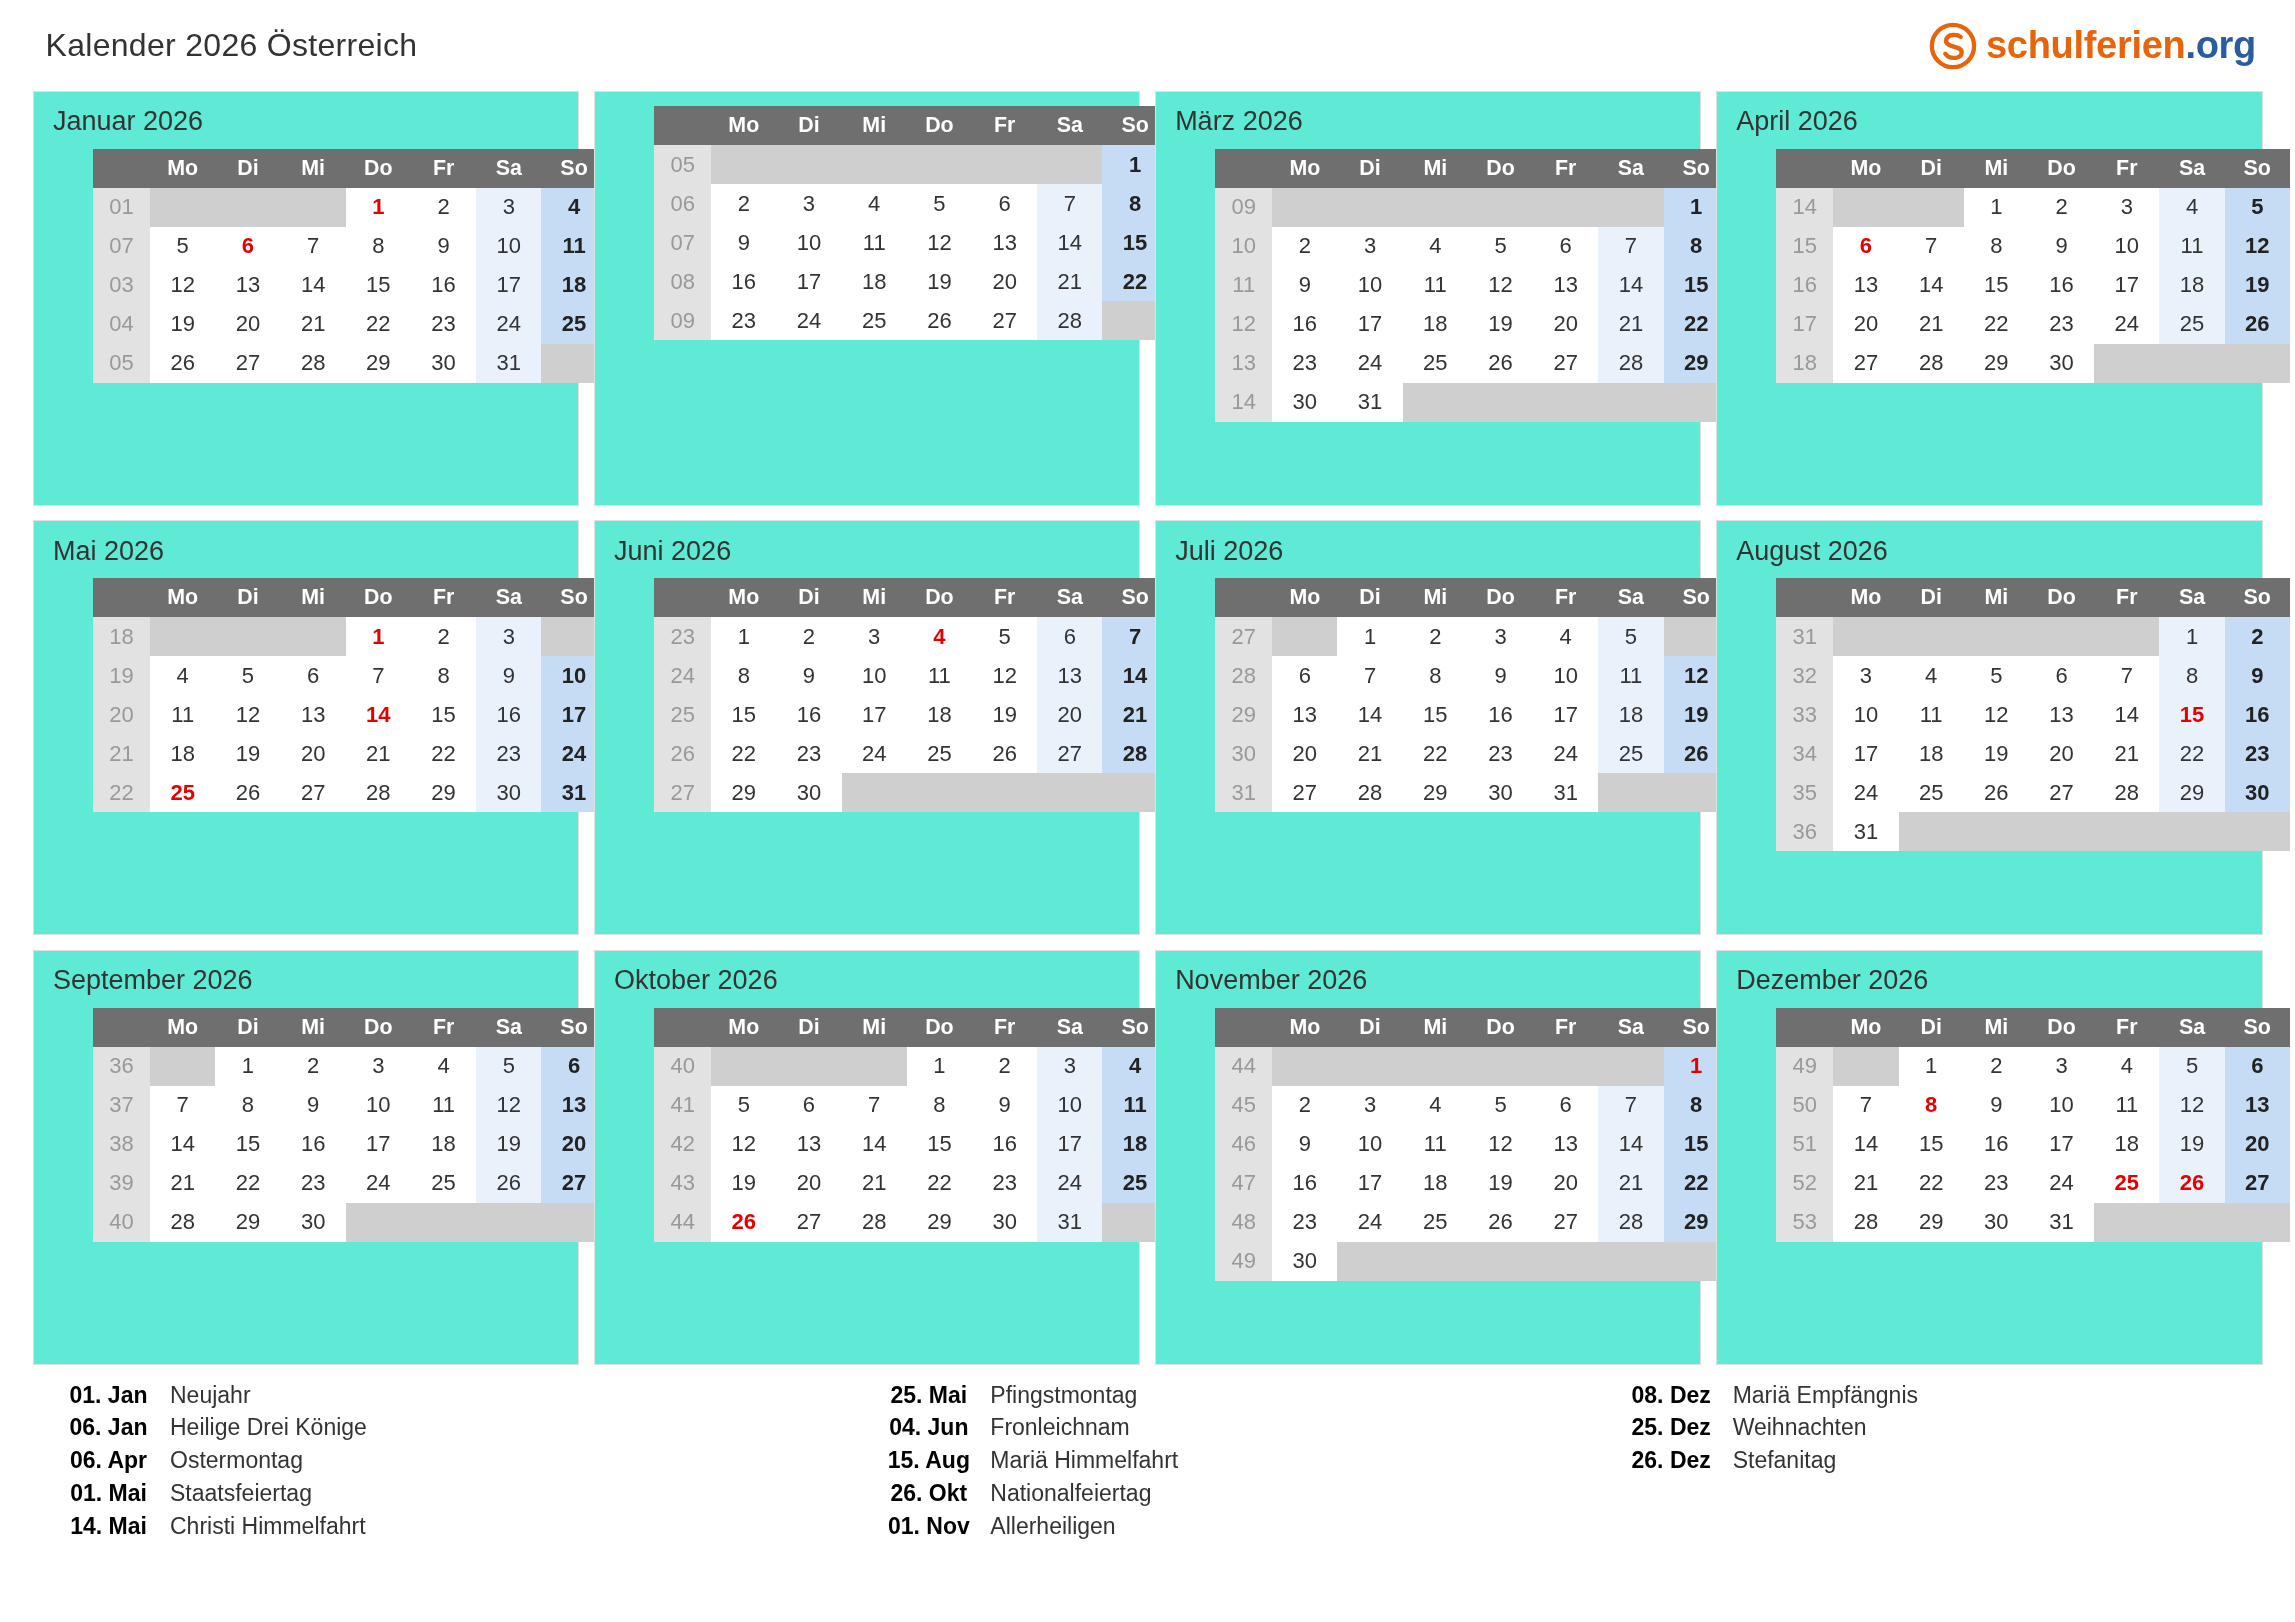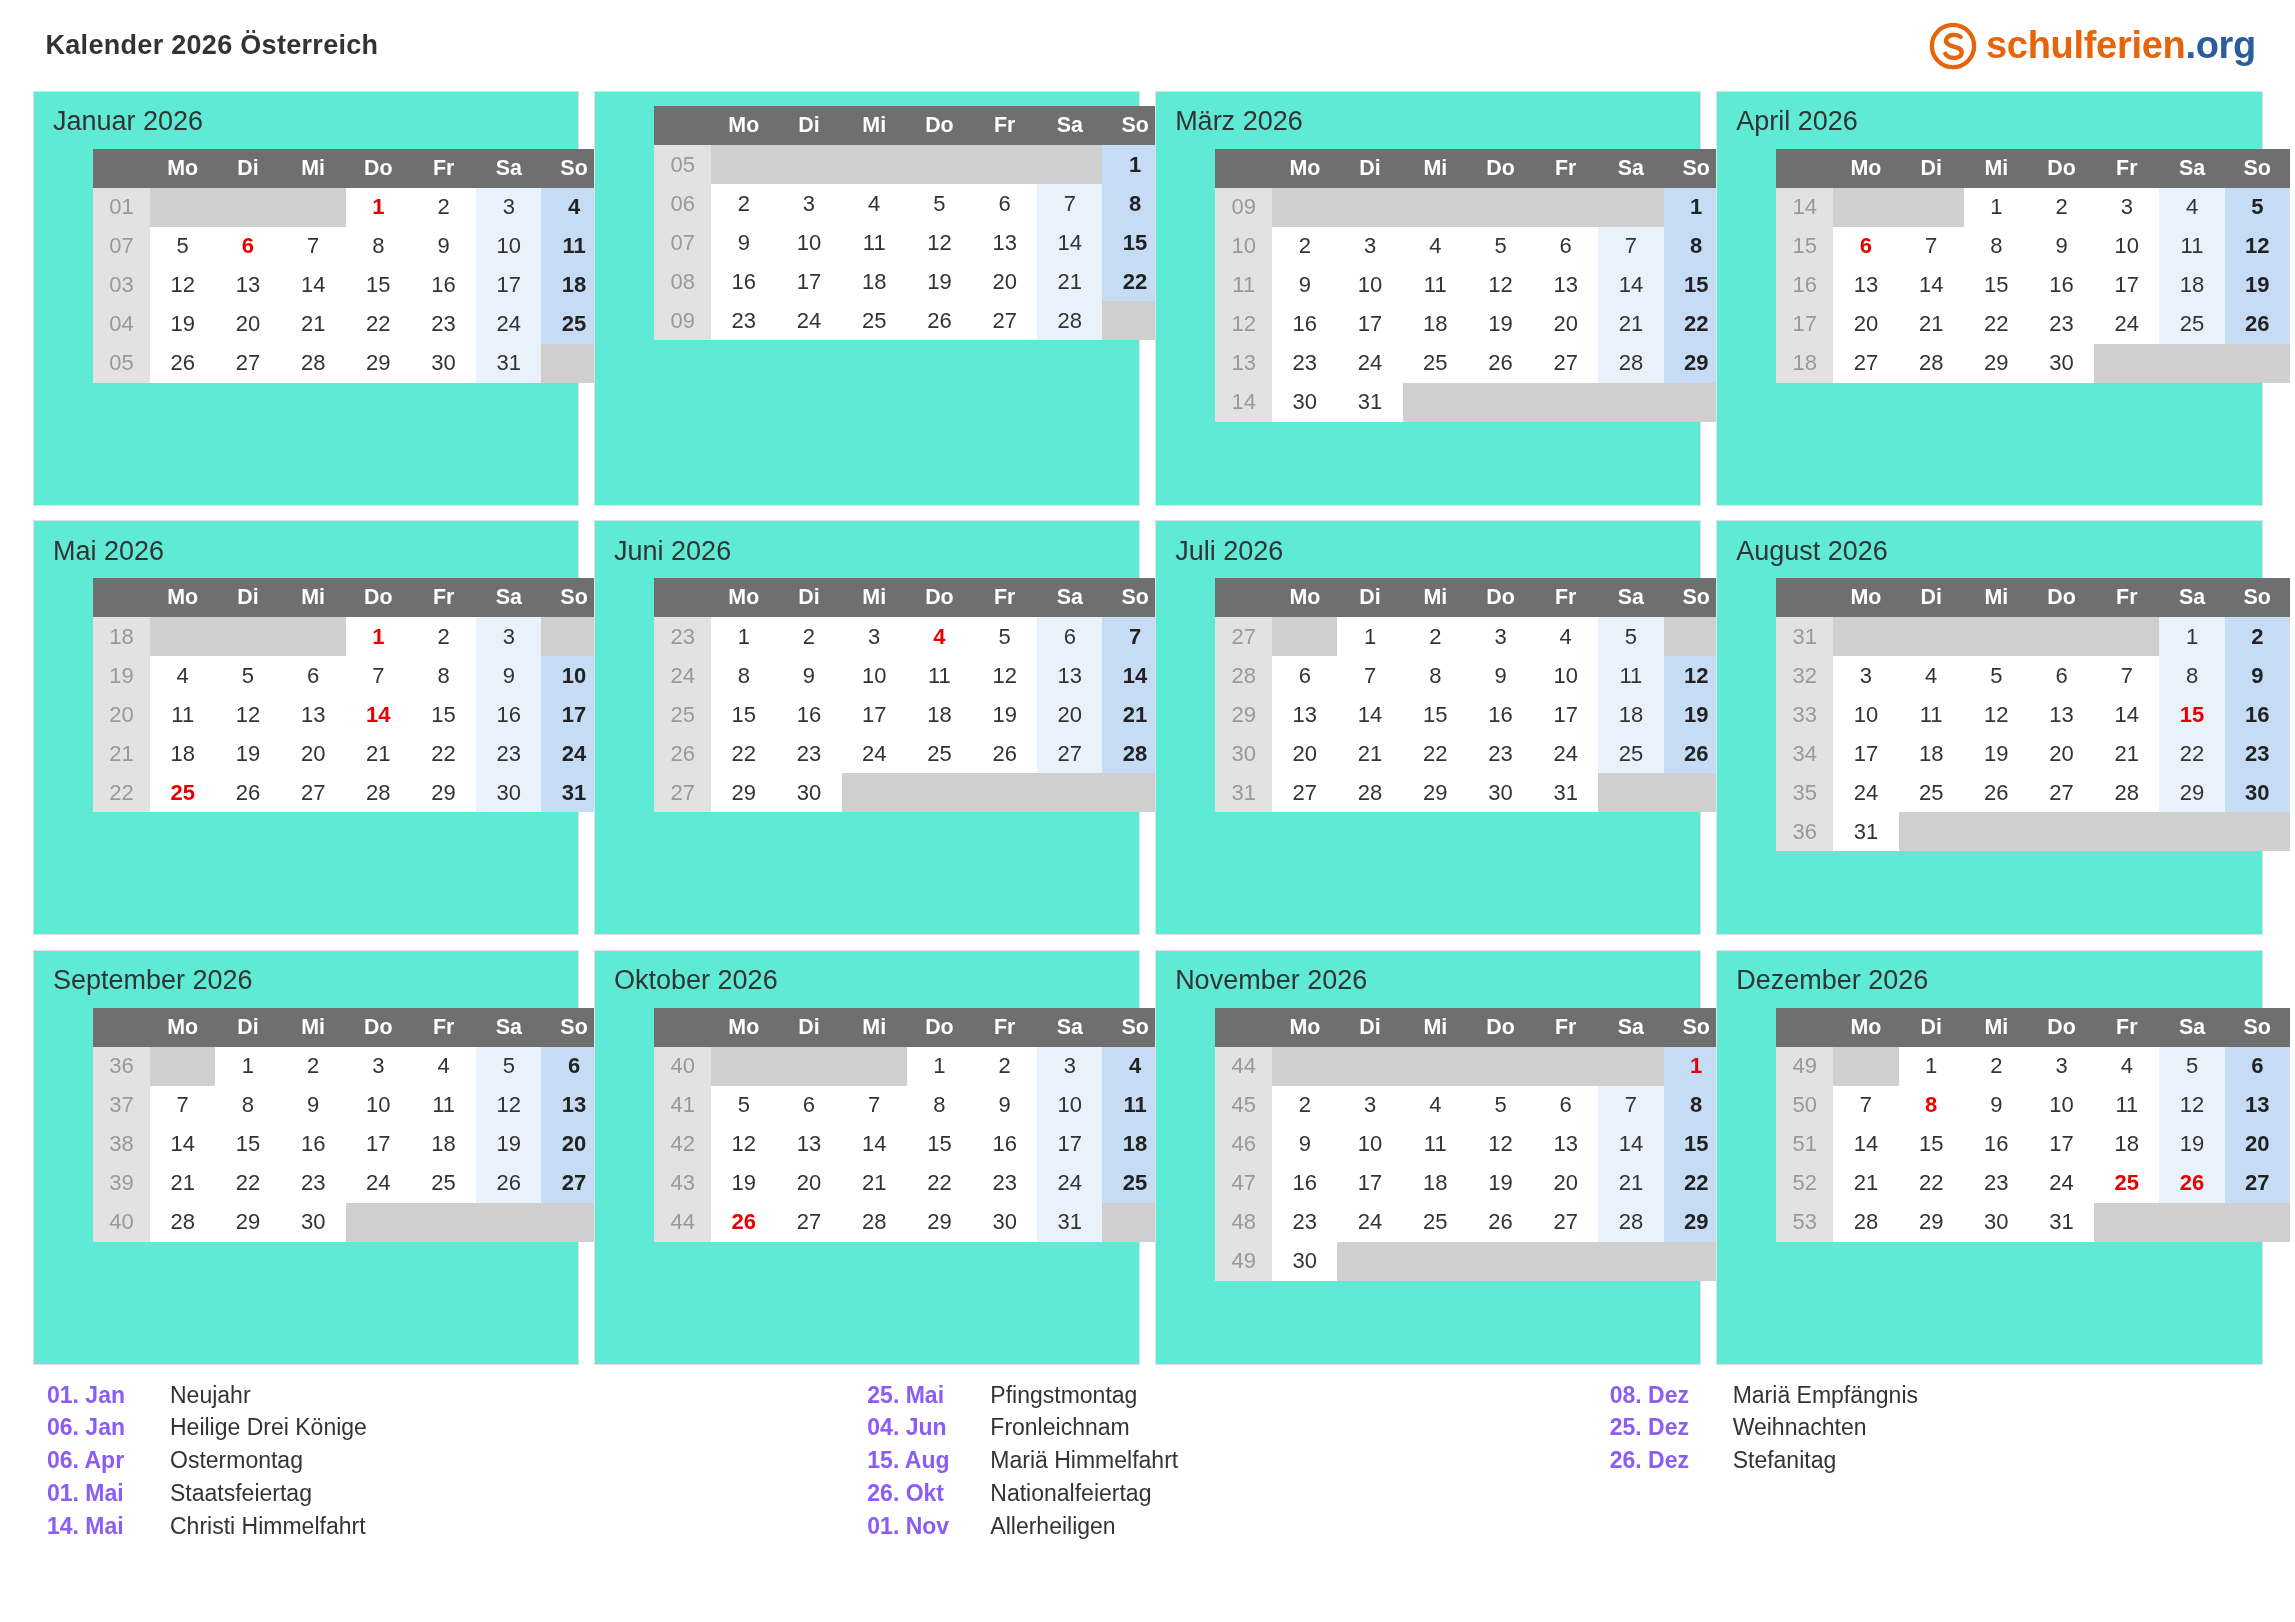--- a/index.html
+++ b/index.html
@@ -24,22 +24,22 @@
   
   .header {
     height: 91px;
     display: flex;
     align-items: center;
     justify-content: space-between;
     padding: 0 13px 0 19.5px;
     box-sizing: border-box;
   }
   .page-title {
-    font-size: 27px;
-    font-weight: bold;
+    font-size: 32px;
+    font-weight: normal;
     color: #333333;
     letter-spacing: 0.3px;
   }
   .logo {
     display: flex;
     align-items: center;
     gap: 9px;
   }
   .logo-mark {
     width: 48px;
@@ -147,21 +147,22 @@
   .legend-row {
     display: flex;
     align-items: baseline;
     font-size: 23px;
     color: #333333;
   }
   .legend-date {
     width: 123px;
     flex: 0 0 123px;
     font-weight: bold;
-    color: #8b5cf6;
+    color: #000000;
+    text-align: center;
   }
   .legend-name {
     color: #333333;
   }
   .legend-col.col2 { padding-left: 78px; }
   .legend-col.col3 { padding-left: 78px; }
 </style>
 </head>
 <body>
 

